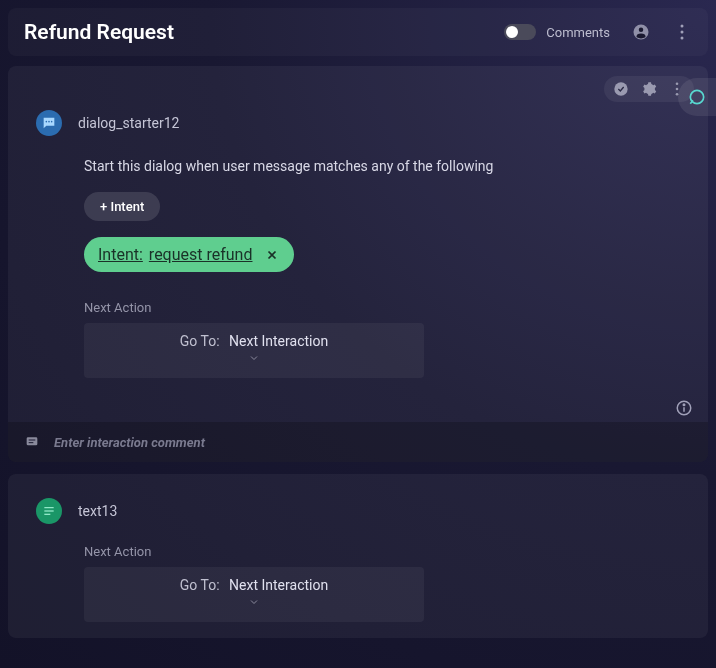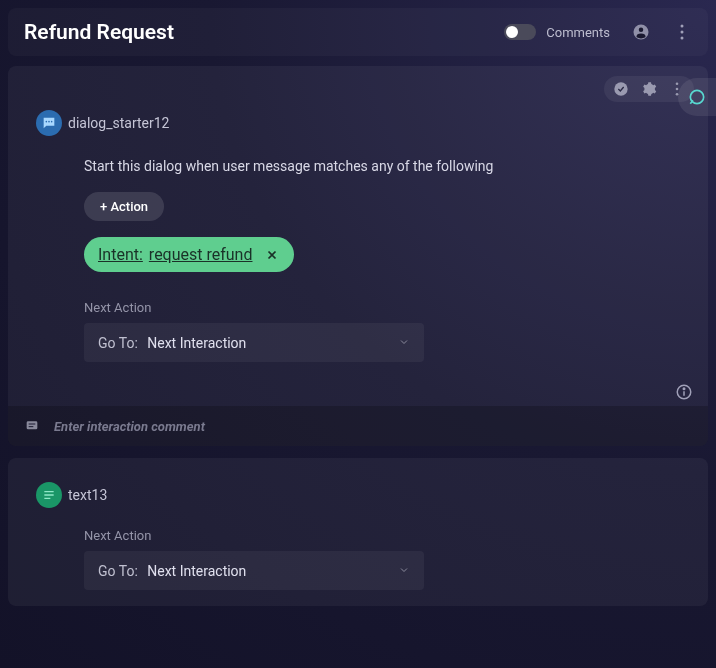--- a/index.html
+++ b/index.html
@@ -17,37 +17,37 @@
     .icon-btn { width: 20px; height: 20px; display: flex; align-items: center; justify-content: center; cursor: pointer; color: #a0a0b8; }
     
     .card { background: rgba(255,255,255,0.05); border-radius: 8px; margin-bottom: 12px; padding: 0; overflow: hidden; }
     
     .card-actions { display: flex; justify-content: flex-end; padding: 10px 14px 0 14px; gap: 2px; }
     .card-action-group { background: rgba(255,255,255,0.06); border-radius: 16px; display: flex; align-items: center; padding: 4px 8px; gap: 10px; }
     .card-action { width: 18px; height: 18px; display: flex; align-items: center; justify-content: center; cursor: pointer; color: #9a9ab0; }
     
     .card-body { padding: 8px 28px 16px 28px; }
     
-    .node-row { display: flex; align-items: center; gap: 6px; margin-bottom: 20px; }
+    .node-row { display: flex; align-items: center; gap: 16px; margin-bottom: 20px; }
     .node-icon { width: 26px; height: 26px; border-radius: 50%; display: flex; align-items: center; justify-content: center; flex-shrink: 0; }
     .node-icon.blue { background: #2b6cb0; color: #a8d8ff; }
     .node-icon.green { background: #1a9667; color: #8fe8c7; }
     .node-name { font-size: 14px; color: #c5c5d6; }
     
     .node-content { margin-left: 48px; }
     .desc-text { font-size: 14px; color: #d8d8e6; margin-bottom: 16px; line-height: 1.45; }
     
     .add-pattern-btn { background: rgba(255,255,255,0.12); border: none; border-radius: 16px; padding: 7px 16px; color: #fff; font-size: 13px; font-weight: 500; cursor: pointer; margin-bottom: 16px; }
     
     .intent-chip { background: #5fce8f; border-radius: 18px; padding: 8px 14px; display: inline-flex; align-items: center; gap: 6px; margin-bottom: 28px; }
     .intent-chip span { color: #1a3128; font-size: 16px; text-decoration: underline; }
     .intent-chip .close-x { margin-left: 6px; cursor: pointer; width: 16px; height: 16px; display:flex; align-items:center; justify-content:center;}
     
     .label { font-size: 13px; color: #9494a8; margin-bottom: 8px; }
-    .dropdown { background: rgba(255,255,255,0.05); border-radius: 4px; padding: 10px 14px; display: flex; align-items: center; justify-content: space-between; width: 340px; cursor: pointer; }
+    .dropdown { background: rgba(255,255,255,0.05); border-radius: 4px; padding: 10px 14px; display: flex; align-items: center; justify-content: space-between; width: 340px; cursor: pointer; flex-direction: column; }
     .dropdown-content { font-size: 14px; color: #e0e0ee; }
     .dropdown-content .goto { color: #c0c0d0; }
     .chevron { color: #8a8a9c; }
     
     .info-row { display: flex; justify-content: flex-end; padding: 4px 14px; }
     
     .comment-bar { background: rgba(0,0,0,0.2); padding: 10px 14px; display: flex; align-items: center; gap: 12px; font-weight: bold; }
     .comment-icon { width: 20px; height: 20px; color: #8a8a9c; display:flex; align-items:center; justify-content:center;}
     .comment-input { font-size: 13px; color: #7a7a8f; font-style: italic; }
     
@@ -112,21 +112,21 @@
             <circle cx="8" cy="10" r="1.2" fill="#2b6cb0"></circle>
             <circle cx="12" cy="10" r="1.2" fill="#2b6cb0"></circle>
             <circle cx="16" cy="10" r="1.2" fill="#2b6cb0"></circle>
           </svg>
       </div>
       <div class="node-name">dialog_starter12</div>
     </div>
 
     <div class="node-content">
       <div class="desc-text">Start this dialog when user message matches any of the following</div>
-      <button class="add-pattern-btn">+ Action</button>
+      <button class="add-pattern-btn">+ Intent</button>
       <div>
         <div class="intent-chip">
           <span>Intent:</span>
           <span>request refund</span>
           <span class="close-x">
             <svg width="14" height="14" viewBox="0 0 24 24" stroke="#1a3128" stroke-width="3">
                 <path d="M6 6 L18 18 M18 6 L6 18"></path>
               </svg>
           </span>
         </div>

